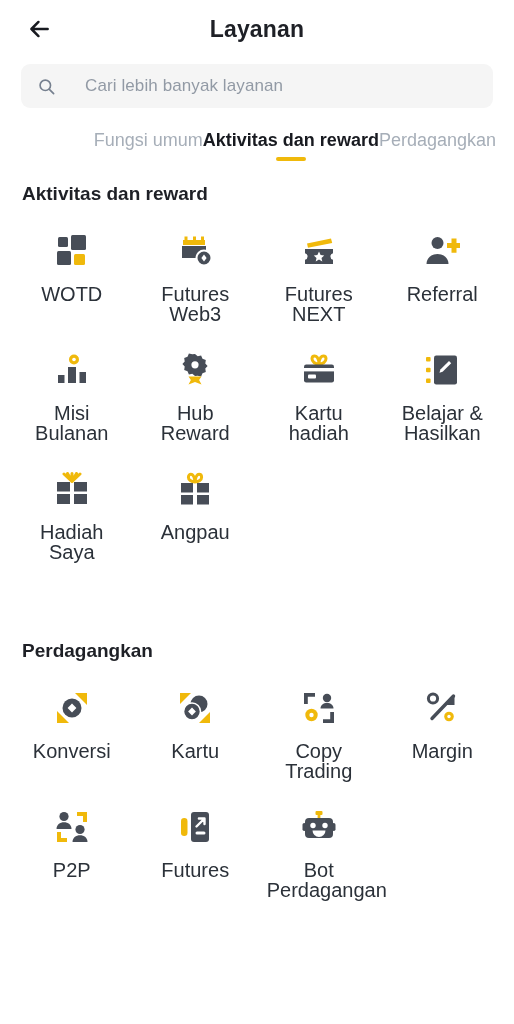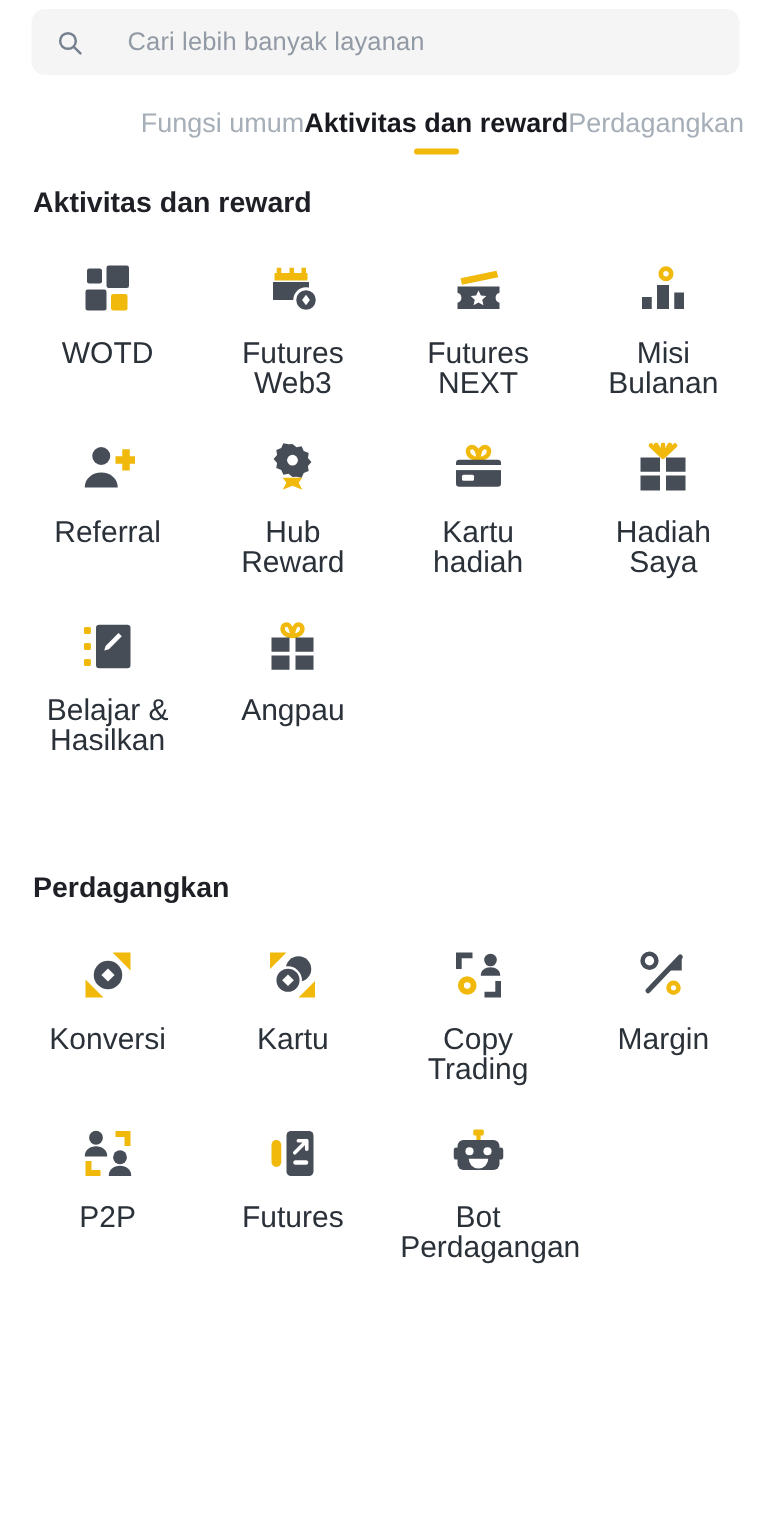--- a/index.html
+++ b/index.html
@@ -43,20 +43,28 @@
   .cell{display:flex;flex-direction:column;align-items:center;cursor:pointer;padding-top:24px;}
   .cell-icon{width:44px;height:44px;display:flex;align-items:center;justify-content:center;}
   .cell-label{margin-top:11px;font-size:20px;line-height:20px;color:#2B3139;text-align:center;max-width:104px;}
   .spacer-trade{height:78px;}
 </style>
 </head>
 <body>
 
 <div class="screen">
 
+  <div class="header">
+    <div class="back-btn">
+      <svg width="26" height="26" viewBox="0 0 24 24">
+        <path d="M20 12H5M5 12l6.5-6.5M5 12l6.5 6.5" fill="none" stroke="#181A20" stroke-width="2.3" stroke-linecap="round" stroke-linejoin="round"></path>
+      </svg>
+    </div>
+    <div class="page-title">Layanan</div>
+  </div>
 
   <div class="search-wrap">
     <div class="search-bar">
       <span class="search-icon">
         <svg width="19" height="19" viewBox="0 0 24 24">
           <circle cx="10.5" cy="10.5" r="6.6" fill="none" stroke="#76808F" stroke-width="2.1"></circle>
           <path d="M15.6 15.6L21 21" stroke="#76808F" stroke-width="2.1" stroke-linecap="round"></path>
         </svg>
       </span>
       <span class="search-placeholder">Cari lebih banyak layanan</span>
@@ -117,89 +125,89 @@
               <path d="M6 8.5L30 3.5l1.2 4.4L7 12.8z" fill="#F0B90B"></path>
               <path d="M4 14h28v4.2a3.4 3.4 0 000 6.6V29H4v-4.2a3.4 3.4 0 000-6.6z" fill="#474D57"></path>
               <path d="M18 16.6l1.6 3.4 3.6.4-2.7 2.5.8 3.6-3.3-1.9-3.3 1.9.8-3.6-2.7-2.5 3.6-.4z" fill="#fff"></path>
             </svg>
           </div>
           <div class="cell-label">Futures NEXT</div>
         </div>
 
         <div class="cell">
           <div class="cell-icon">
+            <svg width="36" height="34" viewBox="0 0 36 34">
+              <circle cx="13.5" cy="9" r="6" fill="#474D57"></circle>
+              <path d="M2.5 30c0-6 5-10 11-10s11 4 11 10z" fill="#474D57"></path>
+              <path d="M27.5 4.5h5v4.6h4.5v5h-4.5v4.6h-5V14.1H23v-5h4.5z" fill="#F0B90B"></path>
+            </svg>
+          </div>
+          <div class="cell-label">Referral</div>
+        </div>
+
+        <div class="cell">
+          <div class="cell-icon">
             <svg width="34" height="34" viewBox="0 0 34 34">
               <circle cx="19" cy="6.5" r="5" fill="#F0B90B"></circle>
               <circle cx="19" cy="6.5" r="1.8" fill="#fff"></circle>
               <rect x="3" y="22" width="6.5" height="8" fill="#474D57"></rect>
               <rect x="13" y="14" width="8" height="16" fill="#474D57"></rect>
               <rect x="24.5" y="19" width="6.5" height="11" fill="#474D57"></rect>
             </svg>
           </div>
           <div class="cell-label">Misi Bulanan</div>
         </div>
 
         <div class="cell">
           <div class="cell-icon">
-            <svg width="36" height="34" viewBox="0 0 36 34">
-              <circle cx="13.5" cy="9" r="6" fill="#474D57"></circle>
-              <path d="M2.5 30c0-6 5-10 11-10s11 4 11 10z" fill="#474D57"></path>
-              <path d="M27.5 4.5h5v4.6h4.5v5h-4.5v4.6h-5V14.1H23v-5h4.5z" fill="#F0B90B"></path>
-            </svg>
-          </div>
-          <div class="cell-label">Referral</div>
-        </div>
-
-        <div class="cell">
-          <div class="cell-icon">
             <svg width="32" height="34" viewBox="0 0 32 34">
               <path d="M16 1l2.7 2.2 3.4-.7 1.4 3.2 3.3 1.3-.5 3.4 2.3 2.6-2.3 2.6.5 3.4-3.3 1.3-1.4 3.2-3.4-.7L16 23l-2.7-2.2-3.4.7-1.4-3.2-3.3-1.3.5-3.4L3.4 11l2.3-2.6-.5-3.4 3.3-1.3 1.4-3.2 3.4.7z" fill="#474D57"></path>
               <circle cx="16" cy="11.8" r="3.6" fill="#fff"></circle>
               <path d="M9.5 23.5h13l-2.4 3.4 2.4 4.6-6.5-2.6-6.5 2.6 2.4-4.6z" fill="#F0B90B"></path>
             </svg>
           </div>
           <div class="cell-label">Hub Reward</div>
         </div>
 
         <div class="cell">
           <div class="cell-icon">
             <svg width="36" height="32" viewBox="0 0 36 32">
               <path d="M18 10C14 10 11 7.6 11 4.8 11 3 12.3 2 13.7 2c2.1 0 3.6 2.6 4.3 6.2C18.7 4.6 20.2 2 22.3 2 23.7 2 25 3 25 4.8 25 7.6 22 10 18 10z" fill="none" stroke="#F0B90B" stroke-width="3" stroke-linejoin="round"></path>
               <rect x="3" y="10.5" width="30" height="18" rx="2.2" fill="#474D57"></rect>
               <rect x="3" y="14" width="30" height="3.4" fill="#fff"></rect>
               <rect x="7" y="20.5" width="8" height="4" rx="1" fill="#fff"></rect>
             </svg>
           </div>
           <div class="cell-label">Kartu hadiah</div>
+        </div>
+
+        <div class="cell">
+          <div class="cell-icon">
+            <svg width="34" height="34" viewBox="0 0 34 34">
+              <rect x="1" y="4" width="4.6" height="4.6" rx="1" fill="#F0B90B"></rect>
+              <rect x="1" y="14.7" width="4.6" height="4.6" rx="1" fill="#F0B90B"></rect>
+              <rect x="1" y="25.4" width="4.6" height="4.6" rx="1" fill="#F0B90B"></rect>
+              <rect x="9" y="2.5" width="23" height="29" rx="2.2" fill="#474D57"></rect>
+              <path d="M26.2 10.2l-8.6 8.6-3.1.9.9-3.1 8.6-8.6z" fill="#fff"></path>
+            </svg>
+          </div>
+          <div class="cell-label">Belajar &amp; Hasilkan</div>
         </div>
 
         <div class="cell">
           <div class="cell-icon">
             <svg width="36" height="34" viewBox="0 0 36 34">
               <path d="M18 9.5L10 2M18 9.5L26 2M18 9.5L13.5 1.5M18 9.5L22.5 1.5M18 9.5V1.5" stroke="#F0B90B" stroke-width="3" stroke-linecap="round"></path>
               <rect x="3" y="10" width="13" height="9.5" fill="#474D57"></rect>
               <rect x="20" y="10" width="13" height="9.5" fill="#474D57"></rect>
               <rect x="3" y="22" width="13" height="10" fill="#474D57"></rect>
               <rect x="20" y="22" width="13" height="10" fill="#474D57"></rect>
             </svg>
           </div>
           <div class="cell-label">Hadiah Saya</div>
-        </div>
-
-        <div class="cell">
-          <div class="cell-icon">
-            <svg width="34" height="34" viewBox="0 0 34 34">
-              <rect x="1" y="4" width="4.6" height="4.6" rx="1" fill="#F0B90B"></rect>
-              <rect x="1" y="14.7" width="4.6" height="4.6" rx="1" fill="#F0B90B"></rect>
-              <rect x="1" y="25.4" width="4.6" height="4.6" rx="1" fill="#F0B90B"></rect>
-              <rect x="9" y="2.5" width="23" height="29" rx="2.2" fill="#474D57"></rect>
-              <path d="M26.2 10.2l-8.6 8.6-3.1.9.9-3.1 8.6-8.6z" fill="#fff"></path>
-            </svg>
-          </div>
-          <div class="cell-label">Belajar &amp; Hasilkan</div>
         </div>
 
         <div class="cell">
           <div class="cell-icon">
             <svg width="36" height="34" viewBox="0 0 36 34">
               <path d="M18 10C14.2 10 11.4 7.8 11.4 5.2c0-1.8 1.2-2.9 2.6-2.9 2.1 0 3.4 2.7 4 7.7.6-5 1.9-7.7 4-7.7 1.4 0 2.6 1.1 2.6 2.9C24.6 7.8 21.8 10 18 10z" fill="none" stroke="#F0B90B" stroke-width="3" stroke-linejoin="round"></path>
               <rect x="4" y="11" width="12" height="9.5" fill="#474D57"></rect>
               <rect x="20" y="11" width="12" height="9.5" fill="#474D57"></rect>
               <rect x="4" y="23" width="12" height="9.5" fill="#474D57"></rect>
               <rect x="20" y="23" width="12" height="9.5" fill="#474D57"></rect>

